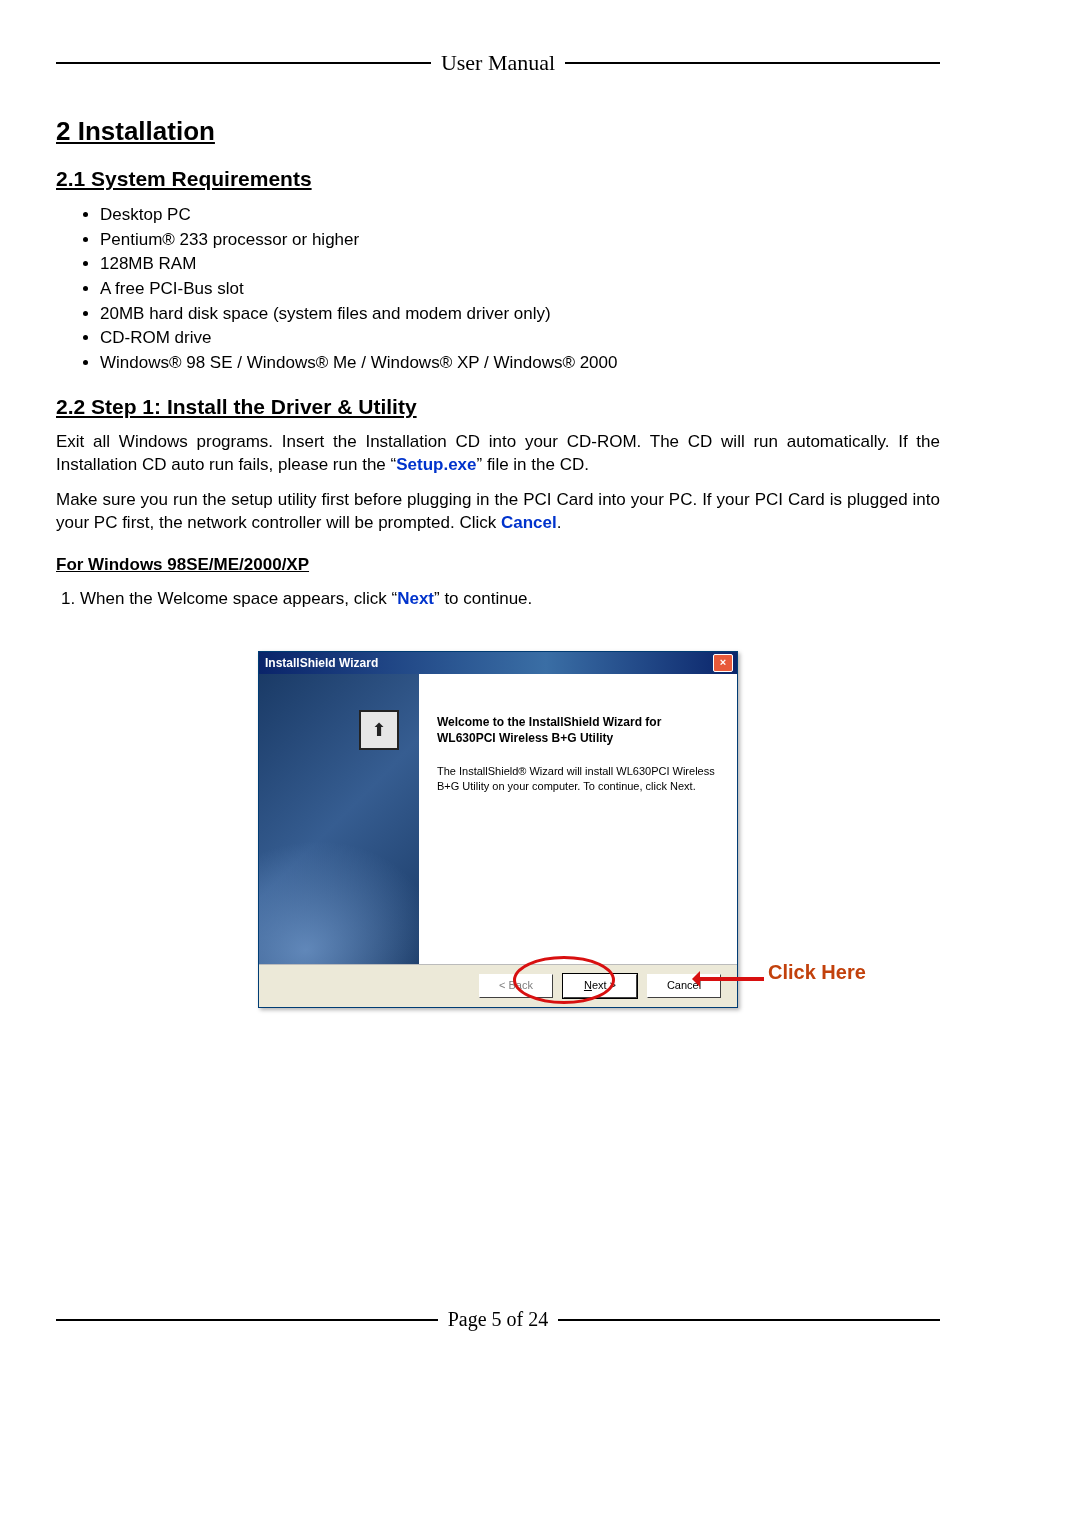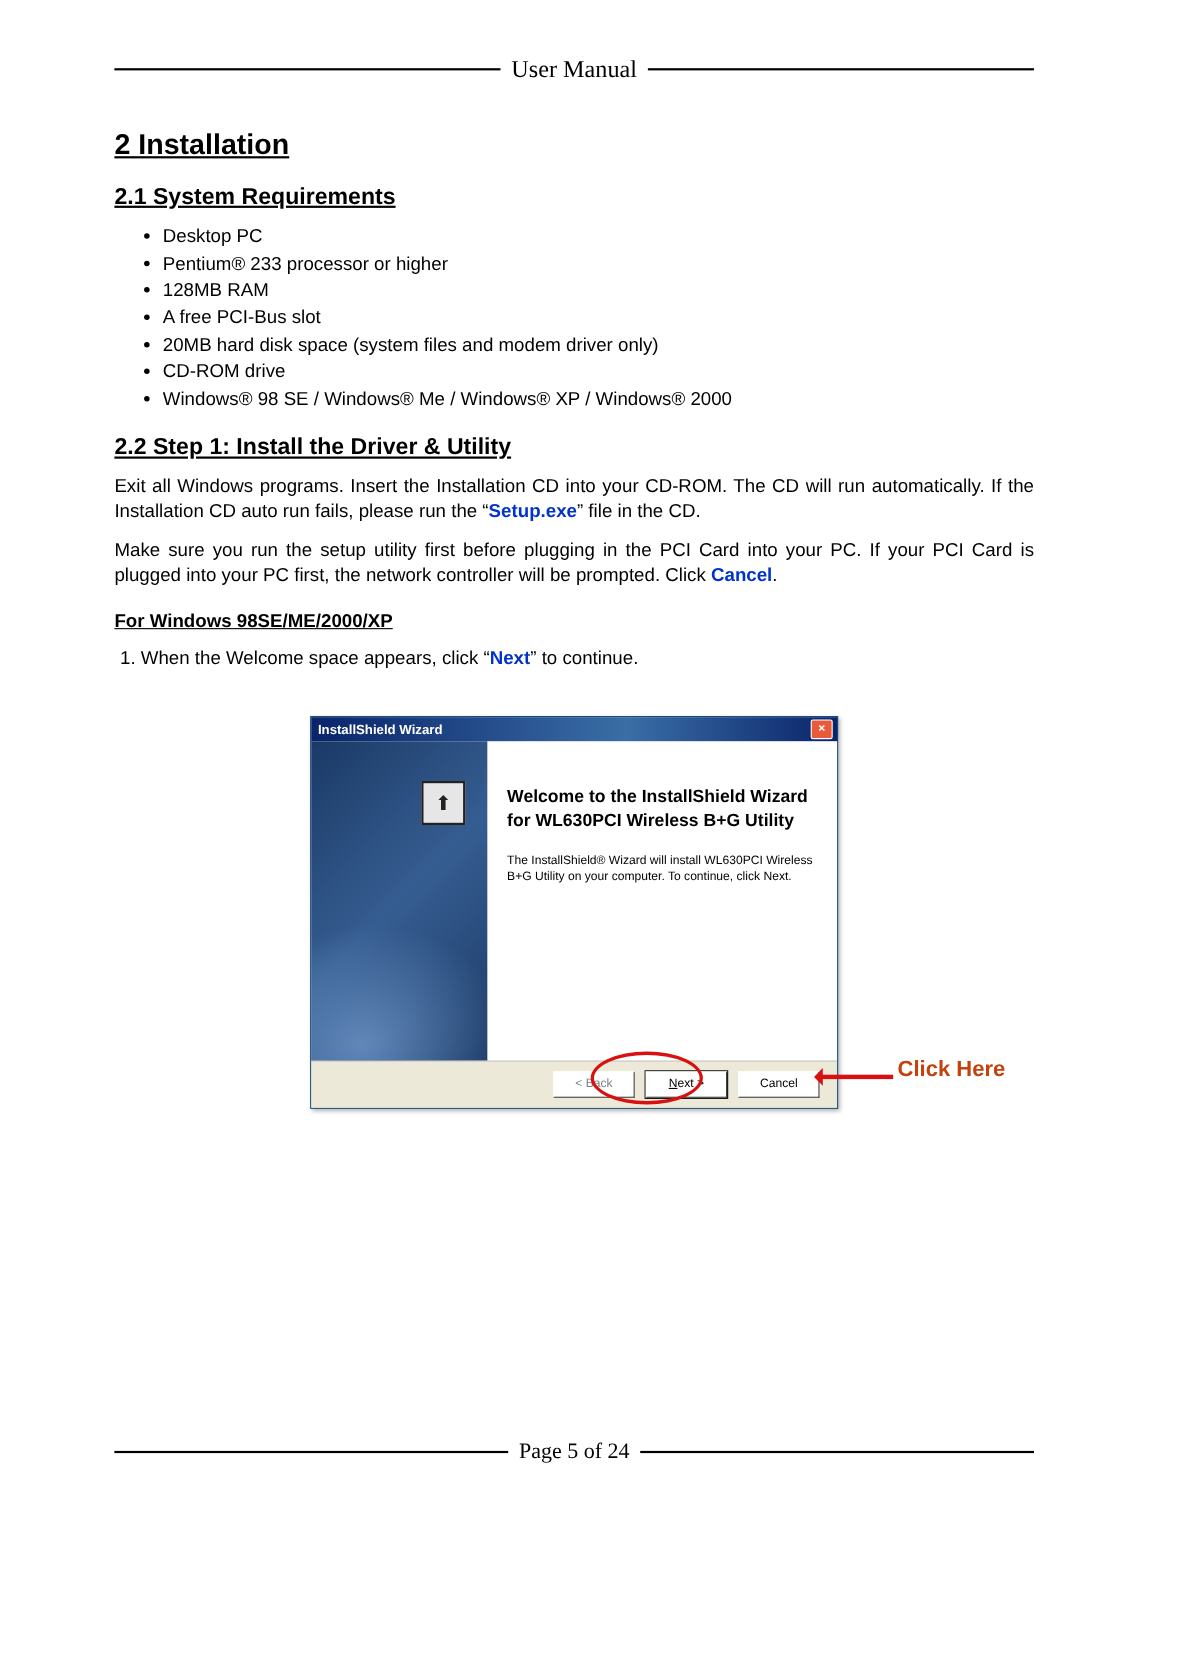--- a/index.html
+++ b/index.html
@@ -4,21 +4,21 @@
 <style>
   body {
     margin: 0;
     padding: 0;
     background: #fff;
     font-family: Arial, Helvetica, sans-serif;
     color: #000;
     width: 1080px;
   }
   .page {
-    padding: 50px 140px 60px 104px;
+    padding: 50px 140px 60px 56px;
     box-sizing: border-box;
   }
   .hdr-line {
     display: flex;
     align-items: center;
     gap: 10px;
     margin-bottom: 40px;
   }
   .hdr-rule {
     flex: 1;
@@ -145,21 +145,21 @@
     transform: rotate(-15deg);
   }
   .dlg-right {
     flex: 1;
     background: #fff;
     padding: 40px 20px 10px 18px;
     color: #000;
   }
   .dlg-welcome {
     font-weight: bold;
-    font-size: 16px;
+    font-size: 12px;
     line-height: 1.35;
     margin-bottom: 18px;
   }
   .dlg-desc {
     font-size: 11px;
     line-height: 1.35;
   }
   .dlg-footer {
     height: 42px;
     background: #ece9d8;

